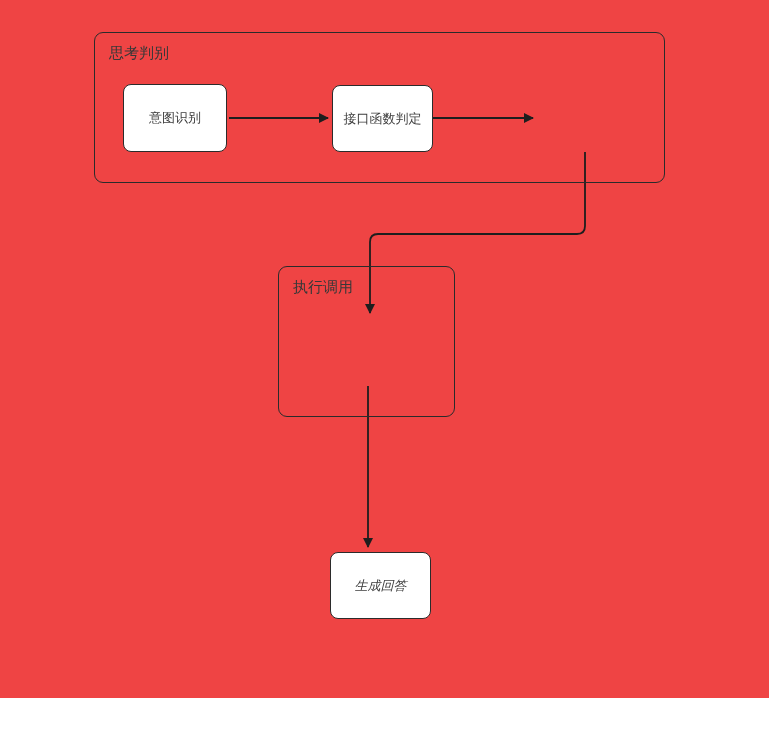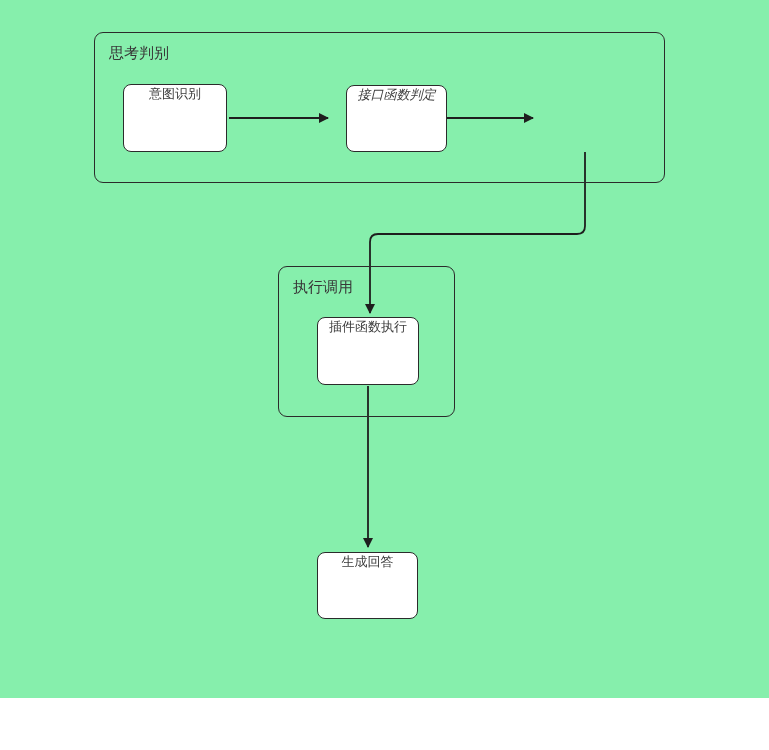--- a/index.html
+++ b/index.html
@@ -1,20 +1,20 @@
 <!DOCTYPE html>
 <html><head>
 <meta charset="utf-8">
 <style>
   html, body { margin: 0; padding: 0; background: #ffffff; }
   .canvas {
     position: relative;
     width: 769px;
     height: 698px;
-    background: #86efac;
+    background: #ef4444;
     font-family: "Liberation Sans", "DejaVu Sans", sans-serif;
     overflow: hidden;
   }
   .wires {
     position: absolute;
     left: 0; top: 0;
     width: 769px; height: 750px;
     pointer-events: none;
   }
   .group {
@@ -32,38 +32,38 @@
     color: #383838;
     white-space: nowrap;
   }
   .node {
     position: absolute;
     border: 1.7px solid #2b2b2b;
     border-radius: 8px;
     background: #ffffff;
     box-sizing: border-box;
     display: flex;
-    align-items: flex-start;
+    align-items: center;
     justify-content: center;
   }
   .node-label {
     font-size: 13px;
     color: #3c3c3c;
     white-space: nowrap;
   }
   
   .g-think { left: 94px;  top: 32px;  width: 571px; height: 151px; }
   .g-exec  { left: 278px; top: 266px; width: 177px; height: 151px; text-align: center; }
   .g-llm   { left: 280px; top: 499px; width: 177px; height: 154px; }
   
   .n-intent    { left: 123px; top: 84px;  width: 104px; height: 68px; }
-  .n-interface { left: 346px; top: 85px;  width: 101px; height: 67px; font-style: italic; }
+  .n-interface { left: 332px; top: 85px;  width: 101px; height: 67px; }
   .n-param     { left: 536px; top: 85px;  width: 101px; height: 67px; }
   .n-plugin    { left: 317px; top: 317px; width: 102px; height: 68px; }
-  .n-answer    { left: 317px; top: 552px; width: 101px; height: 67px; }
+  .n-answer    { left: 330px; top: 552px; width: 101px; height: 67px; font-style: italic; }
 </style>
 </head>
 <body>
 
 <div class="canvas">
 
   <svg class="wires" viewBox="0 0 769 750" aria-hidden="true">
     <defs>
       <marker id="arrowhead" markerUnits="userSpaceOnUse" markerWidth="14" markerHeight="14" refX="11" refY="7" orient="auto">
         <path d="M2,2 L12,7 L2,12 Z" fill="#1e1e1e"></path>
@@ -86,21 +86,18 @@
 
   <div class="node n-intent">
     <span class="node-label">意图识别</span>
   </div>
 
   <div class="node n-interface">
     <span class="node-label">接口函数判定</span>
   </div>
 
 
-  <div class="node n-plugin">
-    <span class="node-label">插件函数执行</span>
-  </div>
 
   <div class="node n-answer">
     <span class="node-label">生成回答</span>
   </div>
 
 </div>
 
 </body></html>

